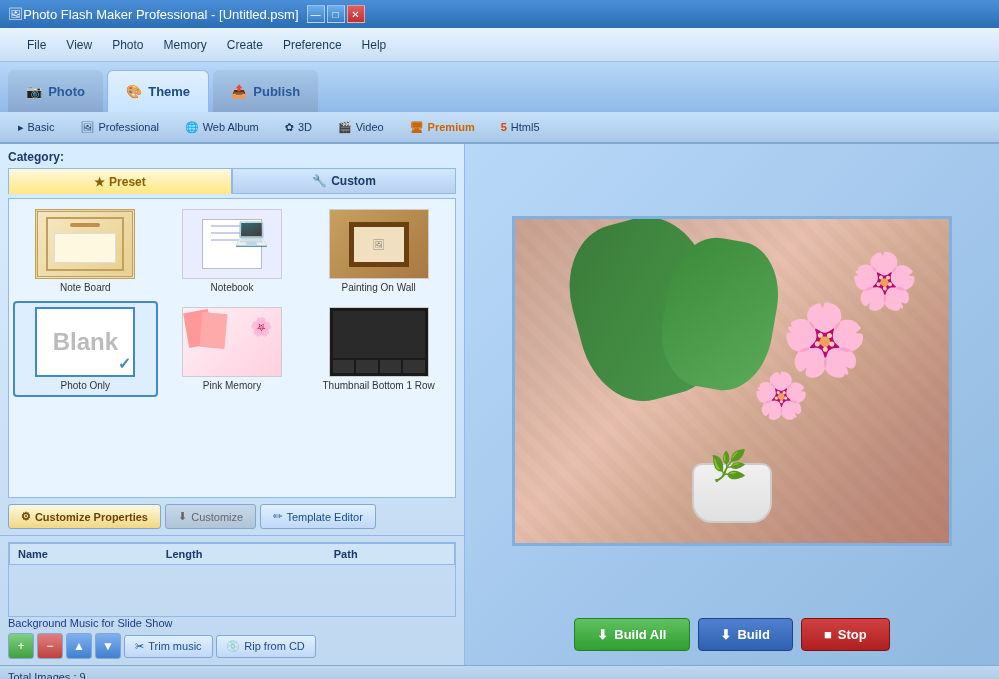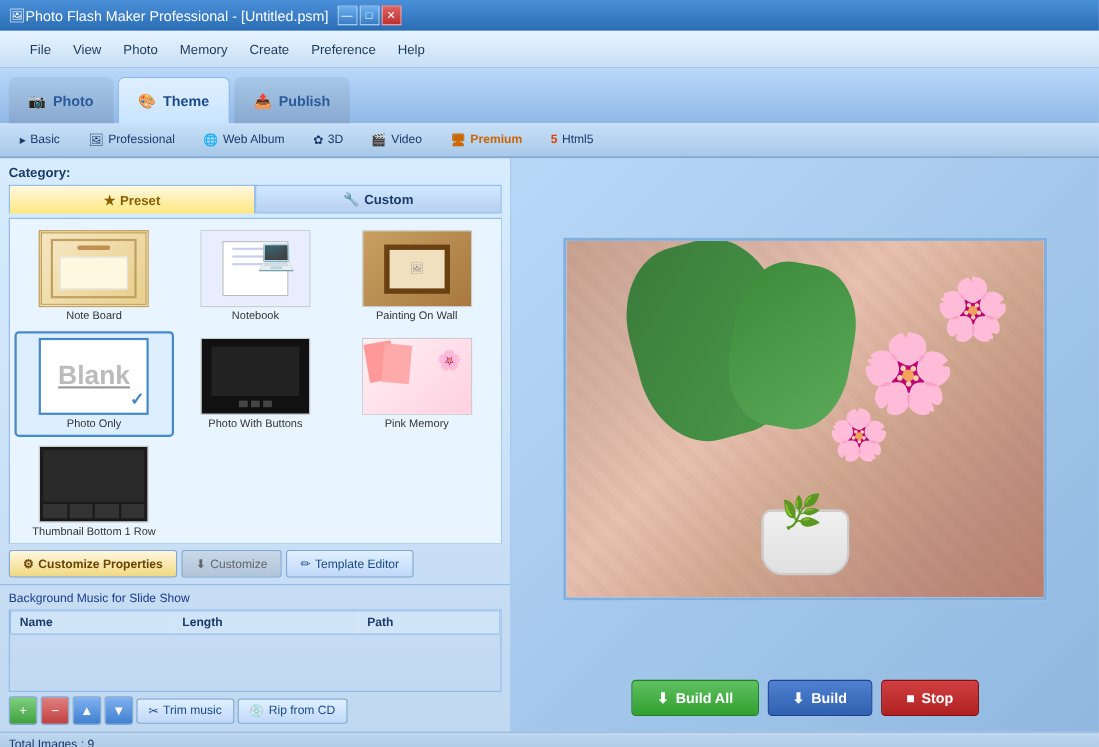--- a/index.html
+++ b/index.html
@@ -46,21 +46,21 @@
     .theme-thumb { width: 100px; height: 70px; border: 1px solid #ccc; overflow: hidden; display: flex; align-items: center; justify-content: center; position: relative; }
     .theme-name { font-size: 10px; color: #333; margin-top: 3px; text-align: center; }
     
     
     .thumb-noteboard { background: linear-gradient(135deg, #f5e6c0, #e8d090); border: 3px double #c0a060; }
     
     .thumb-notebook { background: #e8f0ff; }
     
     .thumb-oldpaper { background: linear-gradient(135deg, #8B4513, #5a2a08); }
     
-    .thumb-blank { background: white; display: flex; align-items: center; justify-content: center; font-size: 22px; font-weight: bold; color: #999; text-decoration: underline; }
+    .thumb-blank { background: white; display: flex; align-items: center; justify-content: center; font-size: 22px; font-weight: bold; color: #999; }
     
     .thumb-photobuttons { background: #111; }
     
     .thumb-pinkmemory { background: #fff0f5; }
     
     .thumb-scenery { background: linear-gradient(to bottom, #87CEEB, #228B22); }
     
     .thumb-thumbnailbottom { background: #1a1a1a; }
     
     
@@ -238,33 +238,20 @@
         </div>
 
         <div class="theme-item selected">
           <div class="theme-thumb thumb-blank" style="border:2px solid #4488cc;position:relative;">
             <span style="font-size:24px;font-weight:bold;color:#bbb;">Blank</span>
             <span class="selected-check">✓</span>
           </div>
           <span class="theme-name">Photo Only</span>
         </div>
 
-        <div class="theme-item">
-          <div class="theme-thumb thumb-photobuttons">
-            <div style="width:100%;height:100%;background:#111;display:flex;flex-direction:column;align-items:center;justify-content:center;">
-              <div style="width:80px;height:45px;background:#222;"></div>
-              <div style="display:flex;gap:3px;margin-top:4px;">
-                <div style="width:8px;height:6px;background:#444;"></div>
-                <div style="width:8px;height:6px;background:#444;"></div>
-                <div style="width:8px;height:6px;background:#444;"></div>
-              </div>
-            </div>
-          </div>
-          <span class="theme-name">Photo With Buttons</span>
-        </div>
 
         <div class="theme-item">
           <div class="theme-thumb thumb-pinkmemory">
             <div style="width:100%;height:100%;background:linear-gradient(135deg,#fff0f5,#ffd0e0);display:flex;align-items:center;justify-content:center;position:relative;">
               <div style="position:absolute;top:3px;left:3px;width:25px;height:35px;background:#ff9999;transform:rotate(-10deg);"></div>
               <div style="position:absolute;top:5px;left:18px;width:25px;height:35px;background:#ffaaaa;transform:rotate(5deg);"></div>
               <div style="font-size:18px;position:absolute;right:8px;top:8px;">🌸</div>
             </div>
           </div>
           <span class="theme-name">Pink Memory</span>
@@ -298,34 +285,34 @@
         <span>⬇</span>
         <span>Customize</span>
       </button>
       <button class="toolbar-btn blue">
         <span>✏</span>
         <span>Template Editor</span>
       </button>
     </div>
 
     <div id="music-section">
-      <div id="music-label">Background Music for Slide Show</div>
       <div id="music-table-container">
         <table id="music-table">
           <thead>
             <tr>
               <th>Name</th>
               <th>Length</th>
               <th>Path</th>
             </tr>
           </thead>
           <tbody id="music-tbody">
           </tbody>
         </table>
       </div>
+      <div id="music-label">Background Music for Slide Show</div>
       <div id="music-controls">
         <div class="music-btn green">+</div>
         <div class="music-btn red">−</div>
         <div class="music-btn blue-arrow">▲</div>
         <div class="music-btn blue-arrow">▼</div>
         <div class="music-btn-label">
           <span>✂</span>
           <span>Trim music</span>
         </div>
         <div class="music-btn-label">

